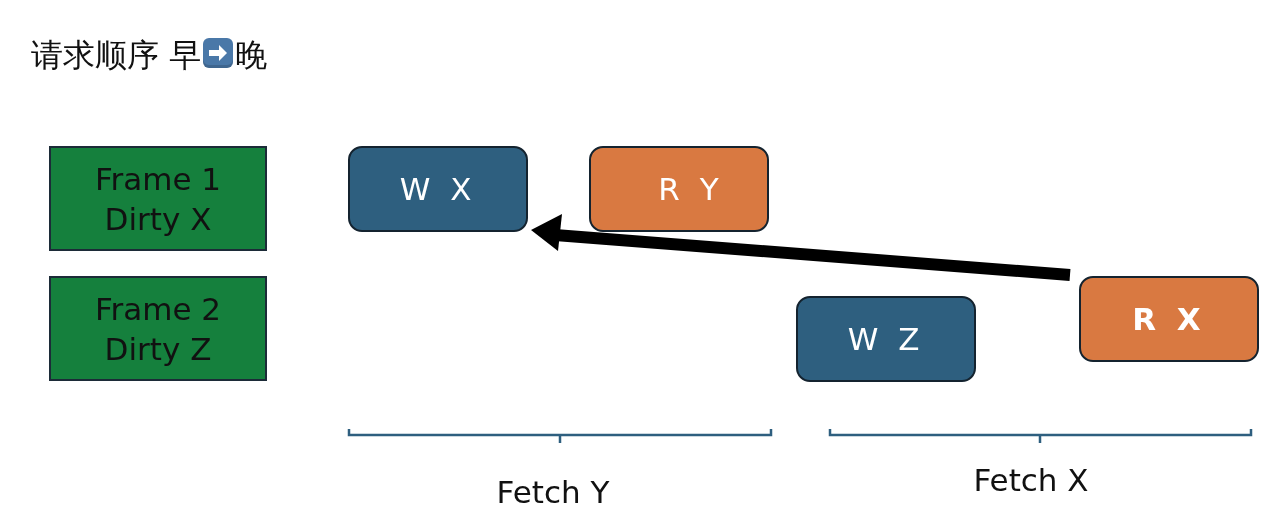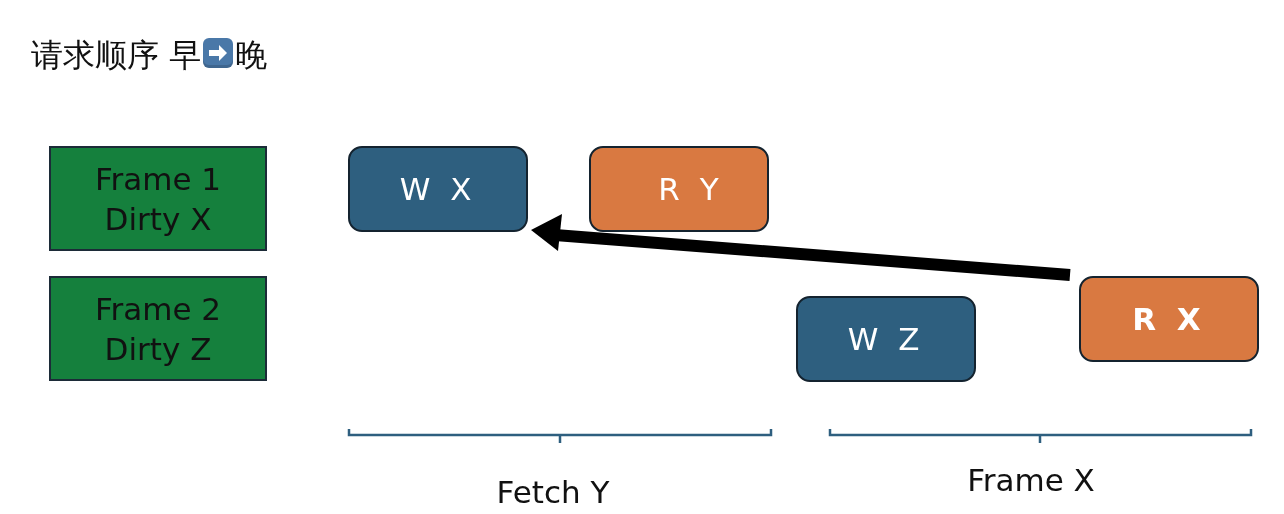--- a/index.html
+++ b/index.html
@@ -56,13 +56,13 @@
 <svg class="overlay" width="1284" height="514">
   <g>
     <line x1="1070" y1="275" x2="555" y2="235" stroke="#000" stroke-width="12"></line>
     <polygon points="531,230 562,214 558,251" fill="#000"></polygon>
   </g>
   <path d="M349 429 V435 H771 V429 M560 435 V443" fill="none" stroke="#2e5f7f" stroke-width="2.5"></path>
   <path d="M830 429 V435 H1251 V429 M1040 435 V443" fill="none" stroke="#2e5f7f" stroke-width="2.5"></path>
 </svg>
 
 <div class="fetch-label" style="left:453px; top:462px;margin-top:12px;">Fetch Y</div>
-<div class="fetch-label" style="left:931px; top:462px;">Frame X</div>
+<div class="fetch-label" style="left:931px; top:462px;">Fetch X</div>
 
 </body></html>

